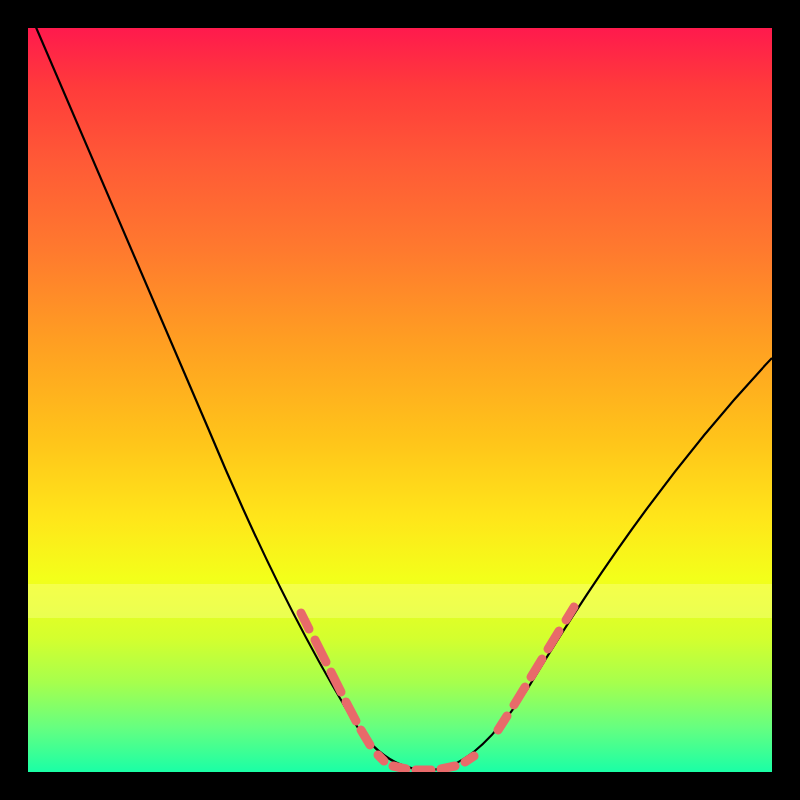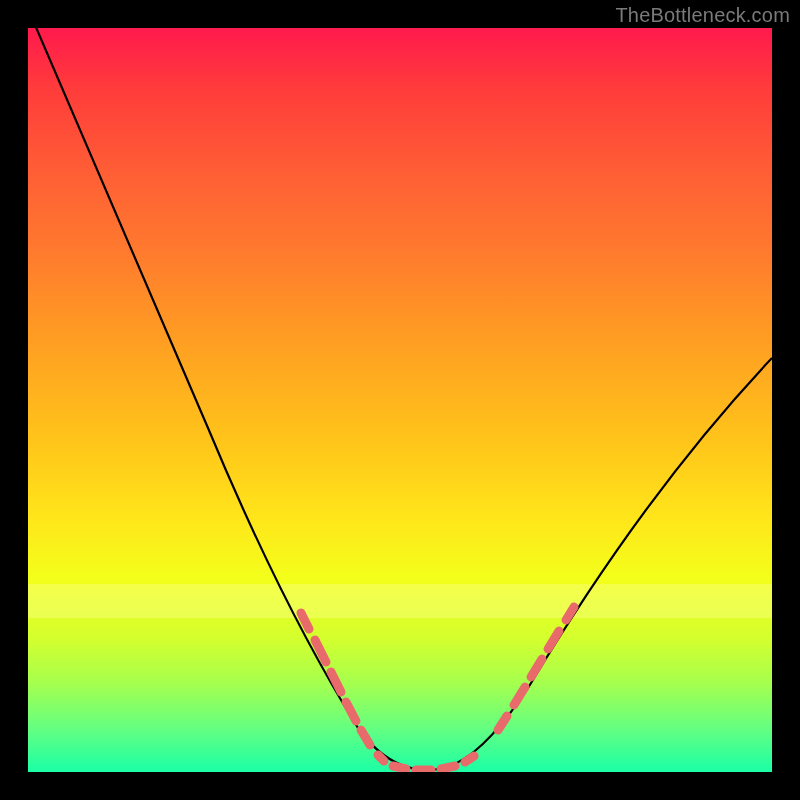--- a/index.html
+++ b/index.html
@@ -68,21 +68,20 @@
     inset: 0;
     width: 744px;
     height: 744px;
   }
 </style>
 </head>
 <body>
 
 <div class="stage">
 
-  <div class="attribution">TheBottleneck.com</div>
 
   <div class="plot-area">
     <div class="gradient"></div>
     <div class="ylw-band"></div>
 
     <svg class="curve" viewBox="0 0 744 744" preserveAspectRatio="none">
       <path d="M 4 -10
                C 60 120, 120 260, 180 400
                C 230 520, 280 620, 330 700
                C 355 735, 380 742, 400 742

